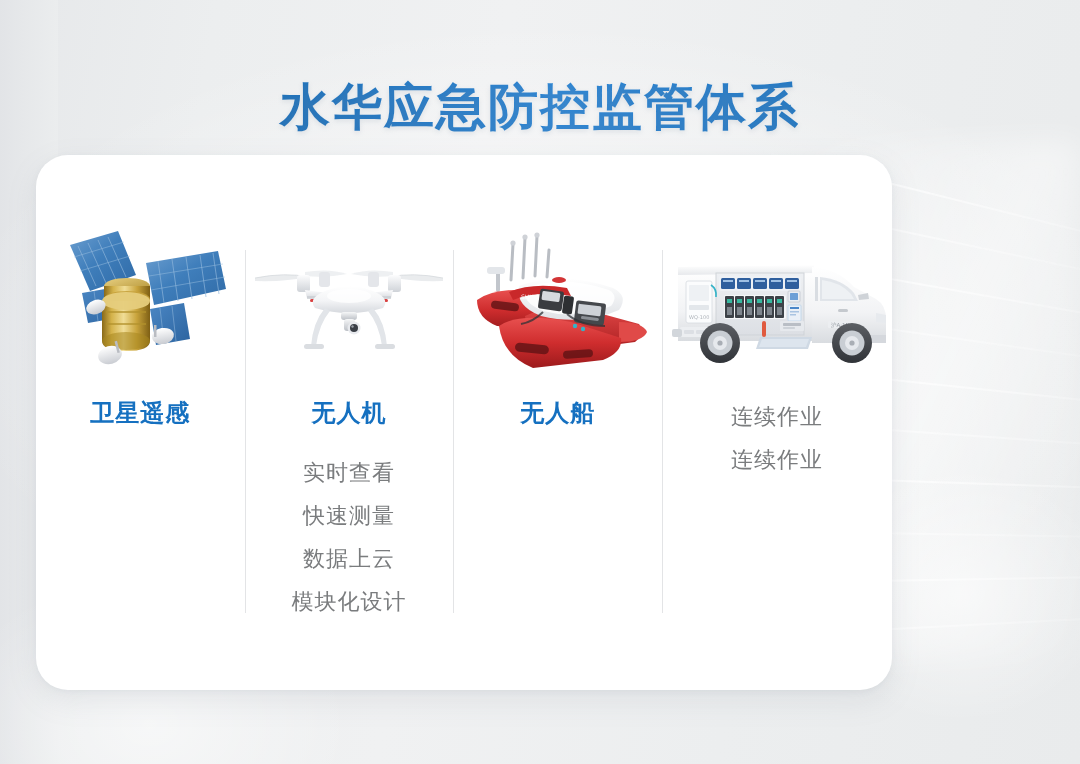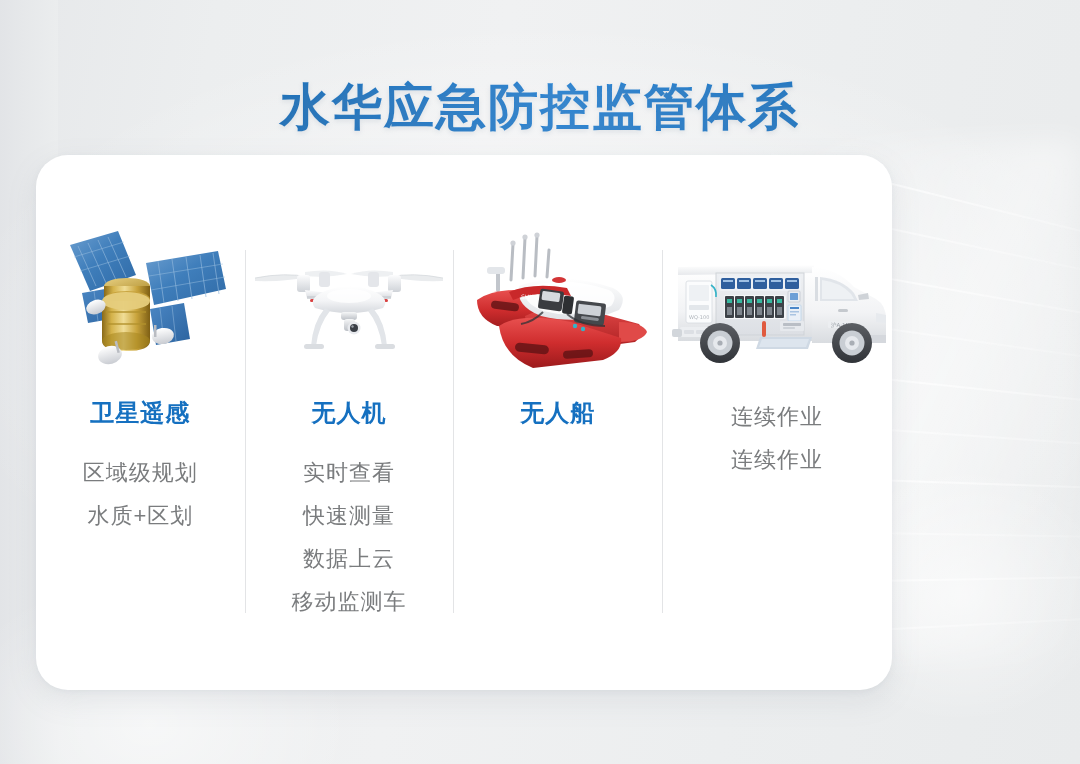--- a/index.html
+++ b/index.html
@@ -182,24 +182,20 @@
           <g>
             <ellipse cx="60" cy="132" rx="12" ry="9" fill="url(#dishG)" transform="rotate(-14 60 132)"></ellipse>
             <rect x="66" y="118" width="2.5" height="12" fill="#b9bcc2" transform="rotate(-14 67 124)"></rect>
             <ellipse cx="113" cy="113" rx="11" ry="8" fill="url(#dishG)" transform="rotate(-10 113 113)"></ellipse>
             <rect x="104" y="102" width="2.5" height="12" fill="#b9bcc2"></rect>
             <ellipse cx="46" cy="84" rx="10" ry="7" fill="url(#dishG)" transform="rotate(-20 46 84)"></ellipse>
           </g>
         </svg>
       </div>
       <div class="col-title">卫星遥感</div>
-      <div class="col-items">
-        <div class="col-item">区域级规划</div>
-        <div class="col-item">水质+区划</div>
-      </div>
     </div>
 
     <div class="col">
       <div class="figure">
         <svg class="ill" width="200" height="130" viewBox="0 0 200 130">
           <defs>
             <linearGradient id="bodyW" x1="0" y1="0" x2="0" y2="1">
               <stop offset="0" stop-color="#ffffff"></stop>
                 <stop offset="0.55" stop-color="#f3f4f6"></stop>
               <stop offset="1" stop-color="#d6d9de"></stop>
@@ -252,21 +248,21 @@
           <path d="M124,70 Q136,84 138,108 L133,108 Q130,86 119,73 Z" fill="#e2e5e9"></path>
           <rect x="55" y="106" width="20" height="5" rx="2.5" fill="#dadde1"></rect>
           <rect x="126" y="106" width="20" height="5" rx="2.5" fill="#dadde1"></rect>
         </svg>
       </div>
       <div class="col-title">无人机</div>
       <div class="col-items">
         <div class="col-item">实时查看</div>
         <div class="col-item">快速测量</div>
         <div class="col-item">数据上云</div>
-        <div class="col-item">移动监测车</div>
+        <div class="col-item">模块化设计</div>
       </div>
     </div>
 
     <div class="col">
       <div class="figure">
         <svg class="ill" width="190" height="145" viewBox="0 0 190 145">
           <defs>
             <linearGradient id="hullRed" x1="0" y1="0" x2="0" y2="1">
               <stop offset="0" stop-color="#e8504f"></stop>
                 <stop offset="0.5" stop-color="#cf2d2e"></stop>

